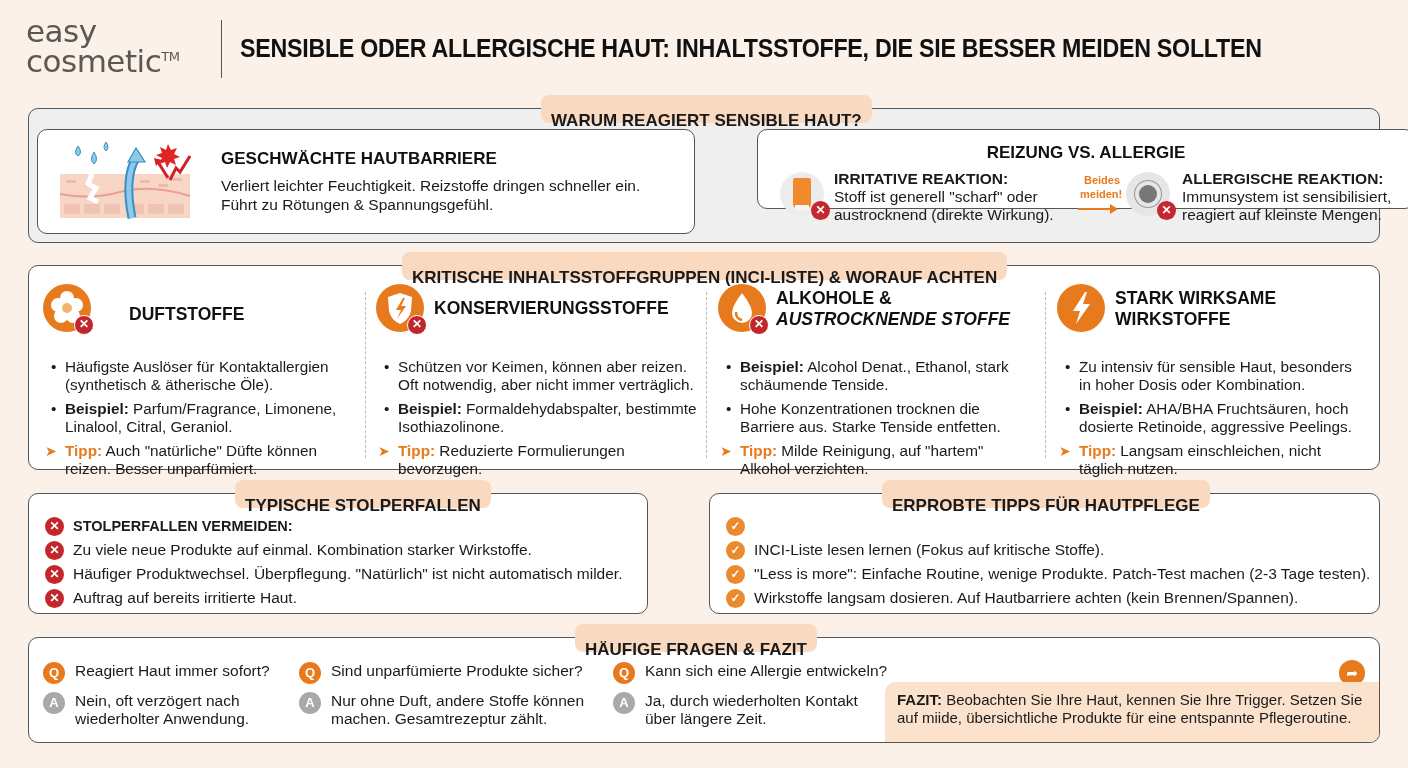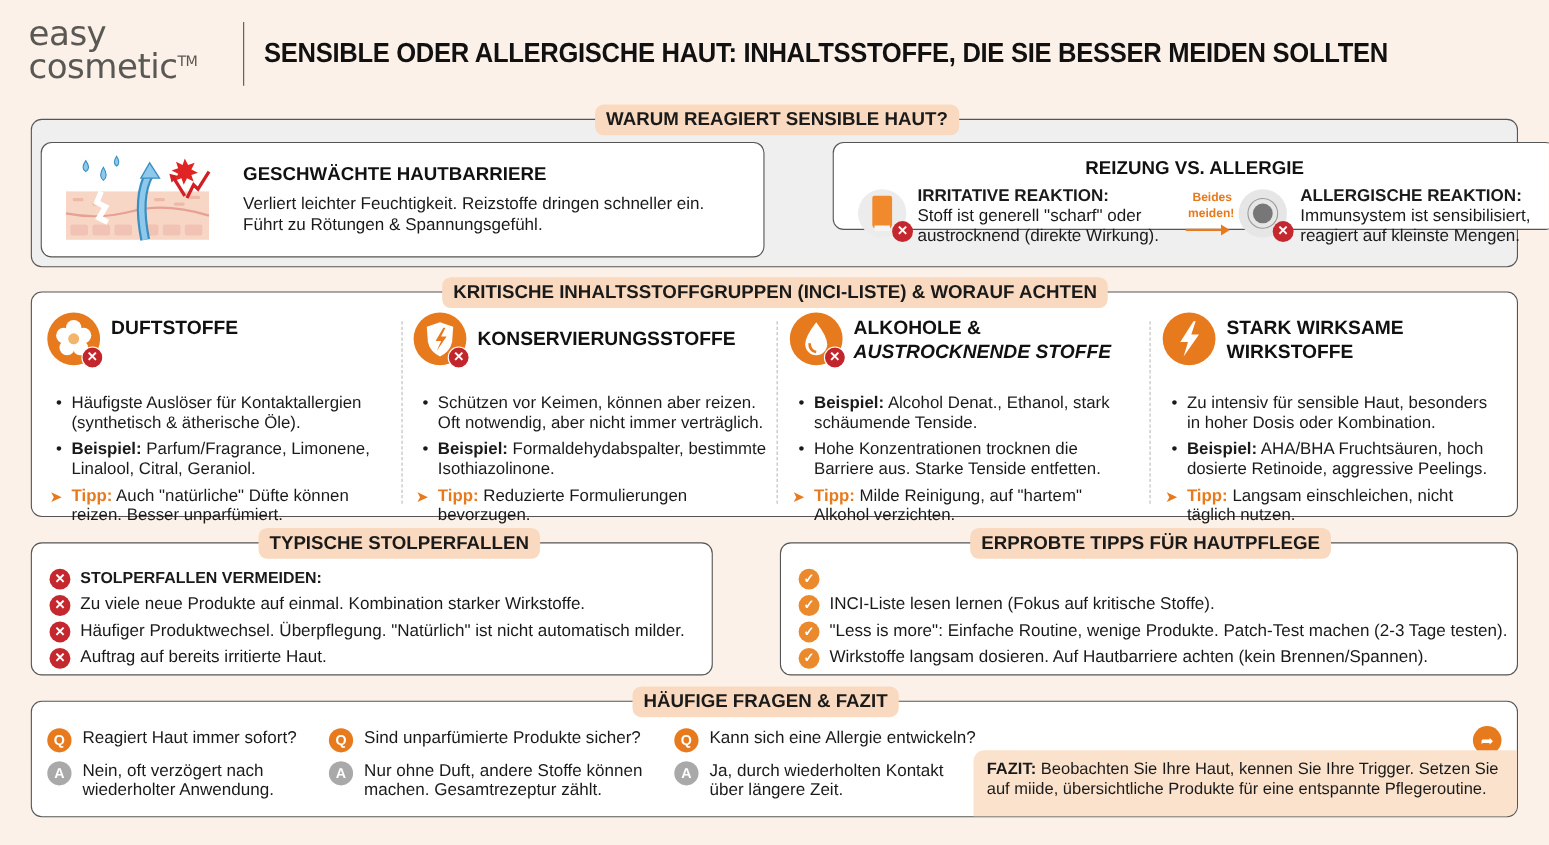--- a/index.html
+++ b/index.html
@@ -4,21 +4,21 @@
 <style>
 *{box-sizing:border-box;margin:0;padding:0}
 html,body{width:1408px;height:768px;overflow:hidden}
 body{background:#fcf1e8;font-family:"Liberation Sans",sans-serif;color:#1a1a1a;position:relative}
 .logo{position:absolute;left:26px;top:16px;width:190px;line-height:30px;font-family:"DejaVu Sans",sans-serif;font-size:31px;color:#5a5854;letter-spacing:-0.5px}
 .logo .tm{font-size:13px;vertical-align:top;position:relative;top:-4px}
 .vline{position:absolute;left:221px;top:20px;width:1px;height:58px;background:#555}
 .title{position:absolute;left:240px;top:34px;font-size:25px;font-weight:bold;letter-spacing:-0.3px;color:#111;transform:scaleX(0.93);transform-origin:left}
 .section{position:absolute;border:1.5px solid #555;border-radius:10px;background:#fff}
 .section.grey{background:#efefef}
-.stitle{position:absolute;top:-14px;height:28px;padding:0 10px;background:#f9d9bf;border-radius:8px;font-weight:bold;font-size:17px;line-height:28px;white-space:nowrap;color:#1a1a1a;transform-origin:center}
+.stitle{position:absolute;top:-14px;height:28px;padding:12px 10px;background:#f9d9bf;border-radius:8px;font-weight:bold;font-size:17px;line-height:28px;white-space:nowrap;color:#1a1a1a;transform-origin:center}
 .card{position:absolute;background:#fff;border:1.5px solid #555;border-radius:10px}
 .h{font-weight:bold;font-size:17px;color:#111}
 .t{font-size:15.5px;line-height:18px;color:#1a1a1a}
 .sb{font-weight:bold}
 .o{color:#e87a1e;font-weight:bold}
 .col{position:absolute;top:18px;height:178px}
 .col .ic{position:absolute;left:0;top:0;width:48px;height:48px;border-radius:50%;background:#e87a1e}
 .col .ic .xb{position:absolute;right:-3px;bottom:-3px;width:20px;height:20px;border-radius:50%;background:#c0262c;border:1.5px solid #fff;color:#fff;font-size:12px;line-height:17px;text-align:center;font-weight:bold}
 .col .ct{position:absolute;left:58px;font-weight:bold;font-size:17.5px;line-height:21px;color:#111}
 .col ul{position:absolute;left:6px;top:74px;list-style:none;width:300px}
@@ -125,21 +125,21 @@
             <circle cx="24" cy="14" r="7"></circle>
             <circle cx="33" cy="21" r="7"></circle>
             <circle cx="30" cy="32" r="7"></circle>
             <circle cx="18" cy="32" r="7"></circle>
             <circle cx="15" cy="21" r="7"></circle>
           </g>
           <circle cx="24" cy="24" r="5" fill="#f3b46c"></circle>
         </svg>
       <div class="xb">✕</div>
     </div>
-    <div class="ct" style="top:4px;">DUFTSTOFFE</div>
+    <div class="ct" style="top:20px;margin-left:28px;">DUFTSTOFFE</div>
     <ul>
       <li><span>Häufigste Auslöser für Kontaktallergien (synthetisch &amp; ätherische Öle).</span></li>
       <li><span class="sb">Beispiel:</span><span> Parfum/Fragrance, Limonene, Linalool, Citral, Geraniol.</span></li>
       <li class="tip"><span class="o">Tipp:</span><span> Auch "natürliche" Düfte können reizen. Besser unparfümiert.</span></li>
     </ul>
   </div>
   <div class="dash" style="left:336px;"></div>
 
   <div class="col" style="left:347px;width:330px;">
     <div class="ic">

